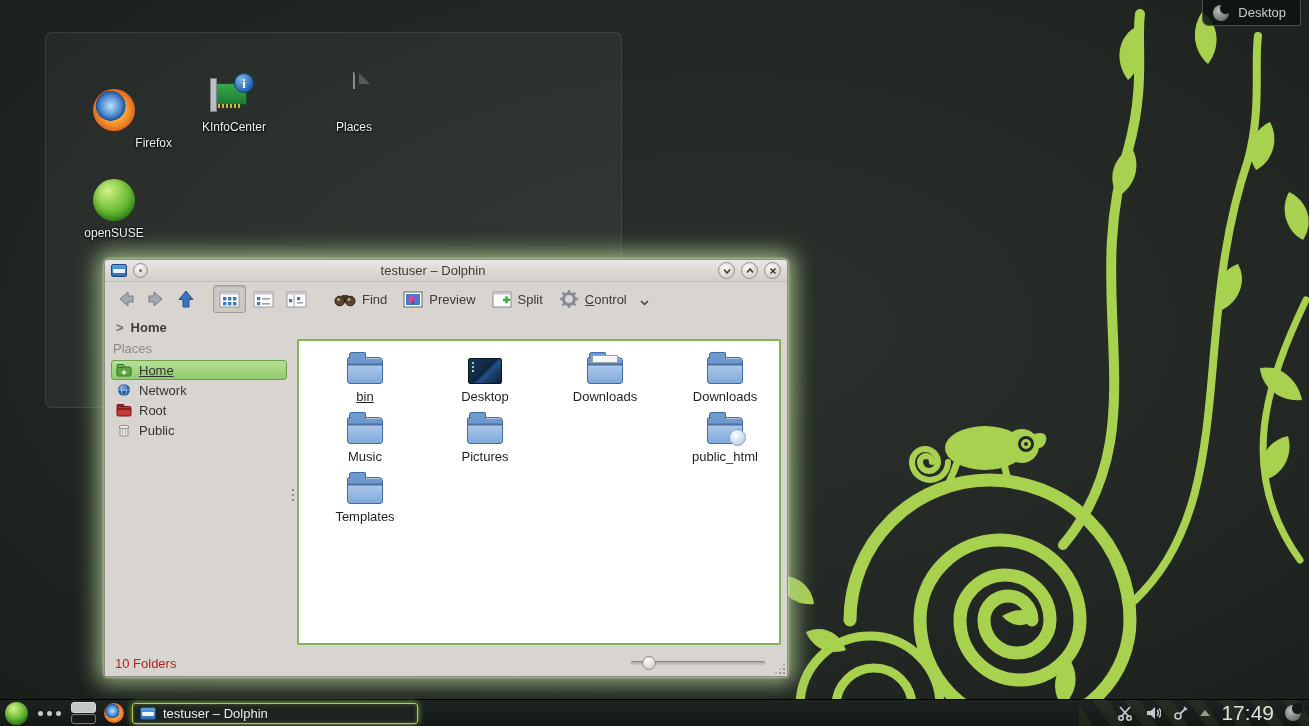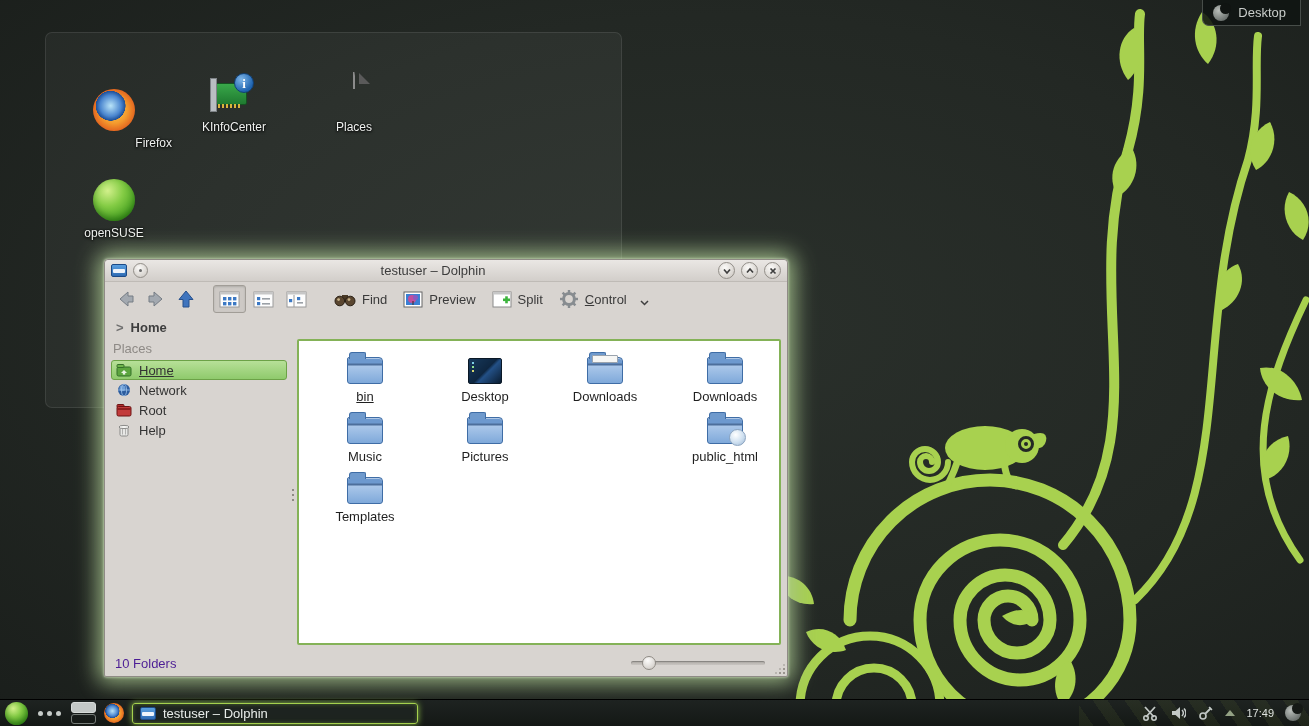--- a/index.html
+++ b/index.html
@@ -105,21 +105,21 @@
     background:#6f9acd; border:1px solid #3f6da6; border-bottom:none; border-radius:3px 2px 0 0; }
   .bfolder.paper::after { content:""; position:absolute; top:-3px; left:4px; width:24px; height:6px;
     background:#f6f6f4; border:1px solid #9aa3ad; border-radius:1px; }
   .emblem-globe { position:absolute; right:-4px; bottom:-3px; width:17px; height:17px; border-radius:50%;
     background:radial-gradient(circle at 38% 32%, #ffffff, #cfe0f0 55%, #9db8d4 100%); border:1px solid #8da5c0; }
   .ic-monitor { width:34px; height:26px; margin:7px auto 0; border-radius:2px; border:1px solid #0a1826;
     background:linear-gradient(135deg,#17395c 0%, #0e2640 50%, #235086 58%, #0a1c30 100%); position:relative; }
   .ic-monitor::after { content:""; position:absolute; left:3px; top:3px; width:2px; height:2px; background:#7fd0e8;
     box-shadow:0 4px 0 #8fe08f, 0 8px 0 #d8d870; }
 
-  .statusbar { height:26px; display:flex; align-items:center; padding:0 10px; color:#4c1d95; position:relative; }
+  .statusbar { height:26px; display:flex; align-items:center; padding:0 10px; color:#b91c1c; position:relative; }
   .zoomslider { margin-left:auto; margin-right:12px; width:134px; height:14px; position:relative; }
   .zoomslider .track { position:absolute; left:0; right:0; top:5px; height:4px; border-radius:2px;
     background:linear-gradient(#aeaaa5,#c9c5c1); box-shadow:inset 0 1px 1px rgba(0,0,0,.25); }
   .zoomslider .handle { position:absolute; left:11px; top:0; width:14px; height:14px; border-radius:50%;
     border:1px solid #8f8b85; background:radial-gradient(circle at 40% 30%, #fdfcfb, #d3cfca 80%); }
   .grip { position:absolute; right:2px; bottom:2px; width:10px; height:10px; }
   .grip::after { content:""; position:absolute; right:0; bottom:0; width:2px; height:2px; background:#9a958f;
     box-shadow:-4px 0 0 #9a958f, 0 -4px 0 #9a958f, -4px -4px 0 #b9b5b0, -8px 0 0 #b9b5b0, 0 -8px 0 #b9b5b0; }
 
   
@@ -138,21 +138,21 @@
     background:rgba(30,36,33,.85); border:1px solid #a5d14e; border-radius:3px;
     box-shadow:0 0 6px rgba(160,215,80,.85), inset 0 0 4px rgba(160,215,80,.35); color:#e8ece9; }
   .dolphin-ic { width:16px; height:13px; border-radius:2px; border:1px solid #1c4a86;
     background:linear-gradient(#5aa0e0,#2f6cb4); position:relative; }
   .dolphin-ic::after { content:""; position:absolute; left:1px; right:1px; top:4px; height:4px; background:#eef4fb;
     border-radius:1px; }
   .tray { margin-left:auto; display:flex; align-items:center; gap:11px; position:relative; padding-right:3px; }
   .trayicon { width:17px; height:17px; display:flex; align-items:center; justify-content:center; }
   .expander { width:0; height:0; border-left:5px solid transparent; border-right:5px solid transparent;
     border-bottom:6px solid #93a184; }
-  .clock { color:#dde1de; font-size:11px; }
+  .clock { color:#dde1de; font-size:21px; }
 </style>
 </head>
 <body>
 
 <div class="desktop">
 
   <svg class="wallpaper-art" width="1309" height="726" viewBox="0 0 1309 726">
     <g stroke="#a8d14f" fill="none" stroke-linecap="round">
       <path stroke-width="13" d="M 850 620 A 140 140 0 0 1 1130 620 A 105 105 0 0 1 920 620 A 80 80 0 0 1 1080 620 A 60 60 0 0 1 960 620 A 45 45 0 0 1 1050 620 A 33 33 0 0 1 984 620 A 24 24 0 0 1 1032 620"></path>
       <path stroke-width="9" d="M 800 706 A 70 70 0 0 1 940 706 A 52 52 0 0 1 836 706 A 38 38 0 0 1 912 706 A 27 27 0 0 1 858 706"></path>
@@ -386,21 +386,21 @@
           </svg>
           <span class="plabel">Root</span>
         </div>
         <div class="place">
           <svg width="16" height="14">
             <rect x="4" y="4" width="8" height="9" rx="1.5" fill="#e8e8e6" stroke="#8a8a88"></rect>
             <ellipse cx="8" cy="4" rx="5" ry="1.6" fill="#f4f4f2" stroke="#8a8a88"></ellipse>
             <line x1="6.5" y1="6" x2="6.5" y2="11.5" stroke="#b0b0ae"></line>
               <line x1="9.5" y1="6" x2="9.5" y2="11.5" stroke="#b0b0ae"></line>
           </svg>
-          <span class="plabel">Help</span>
+          <span class="plabel">Public</span>
         </div>
       </div>
 
       <div class="splitter"></div>
 
       <div class="view">
         <div class="fitem hovered" style="left:6px; top:10px;">
           <div class="bfolder"></div>
           <div class="flabel">bin</div>
         </div>

